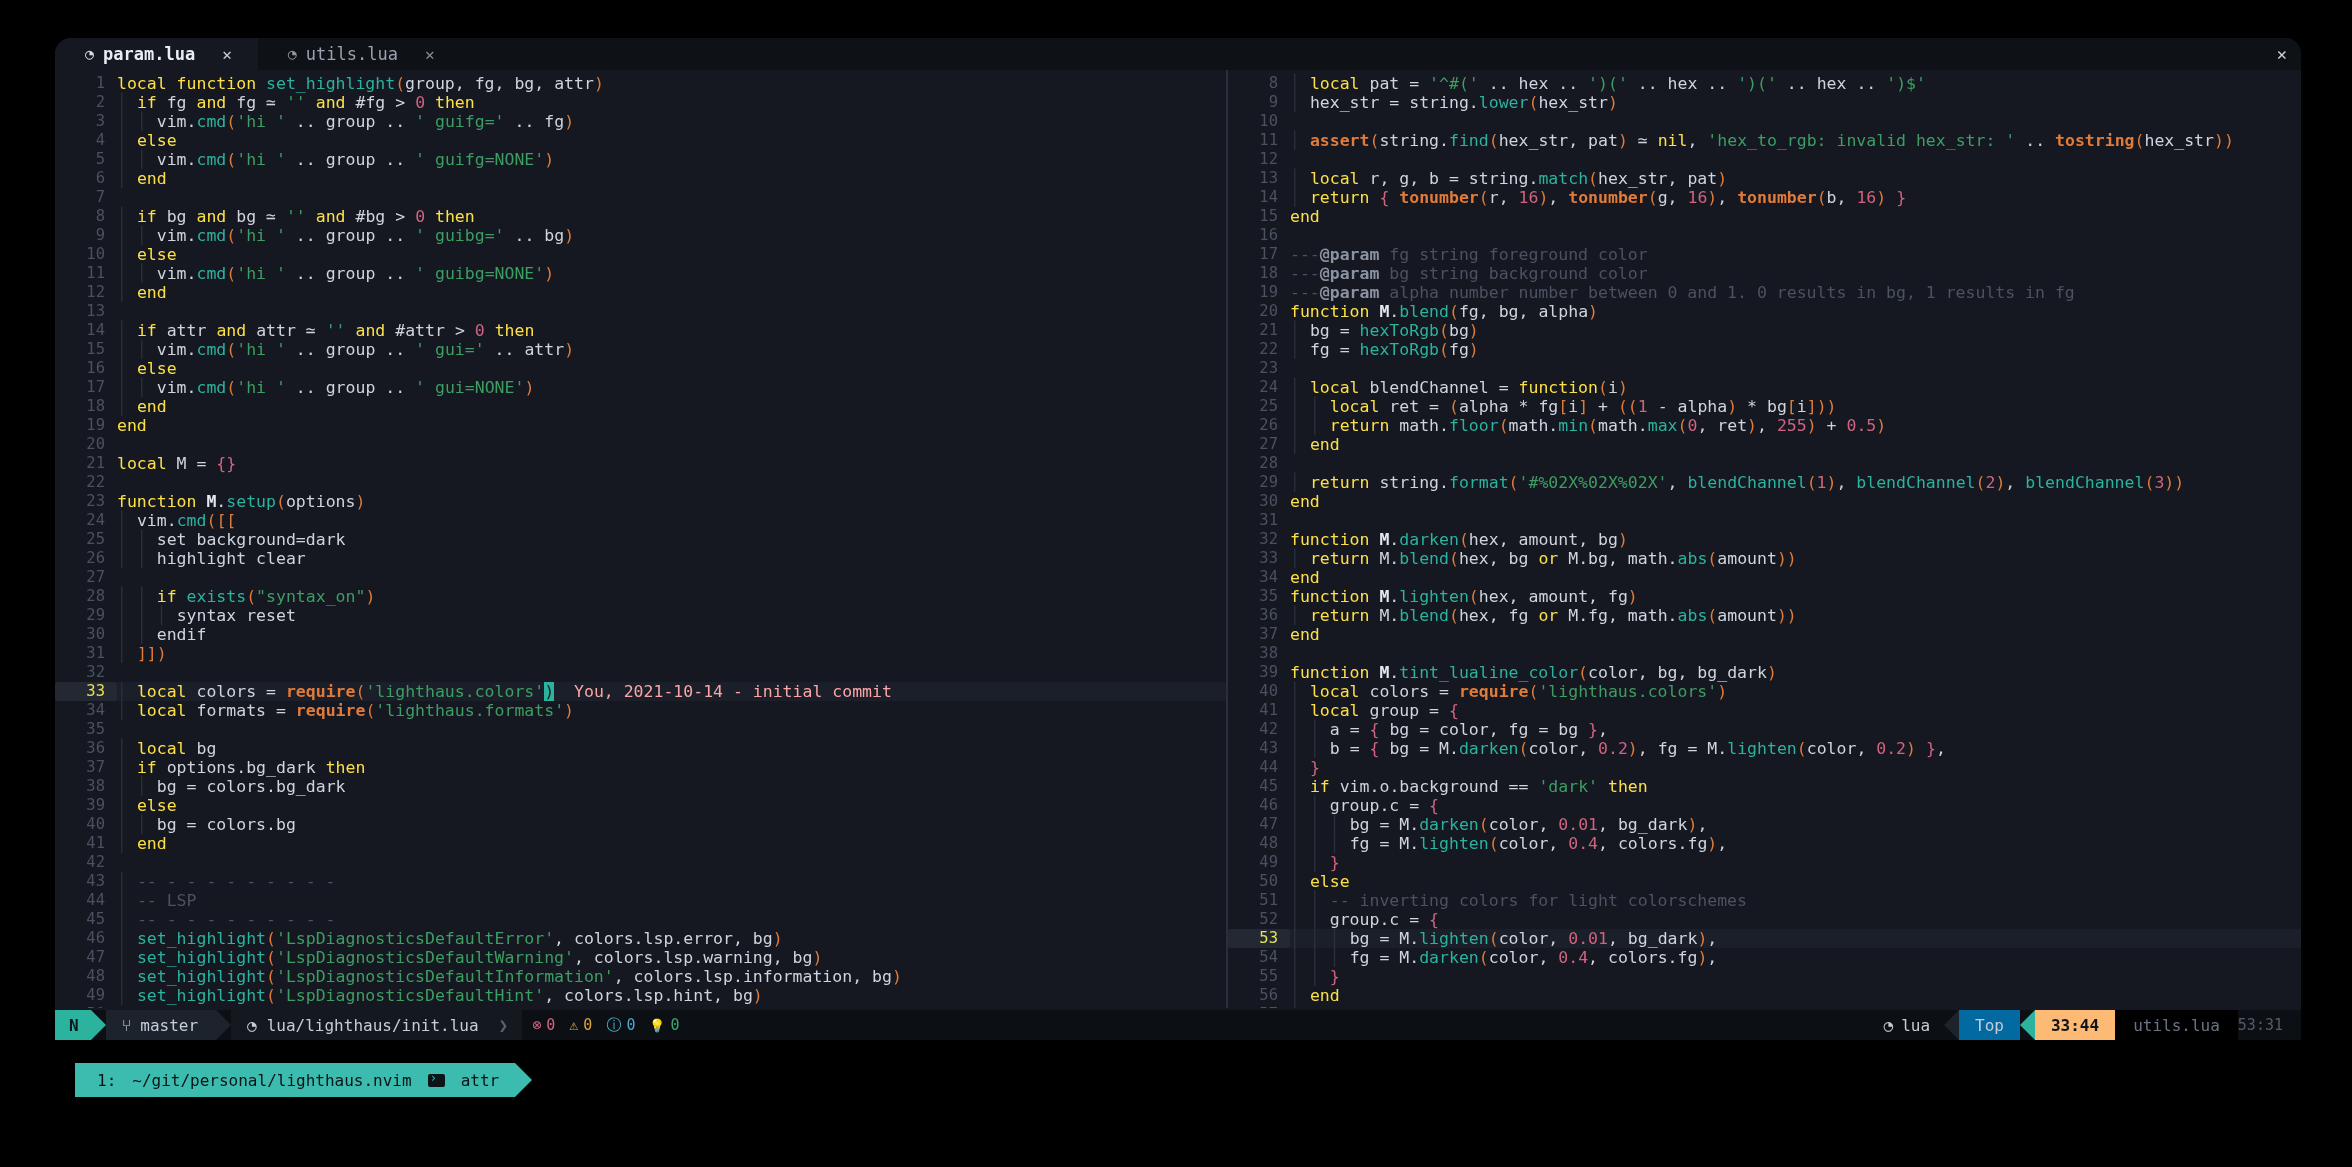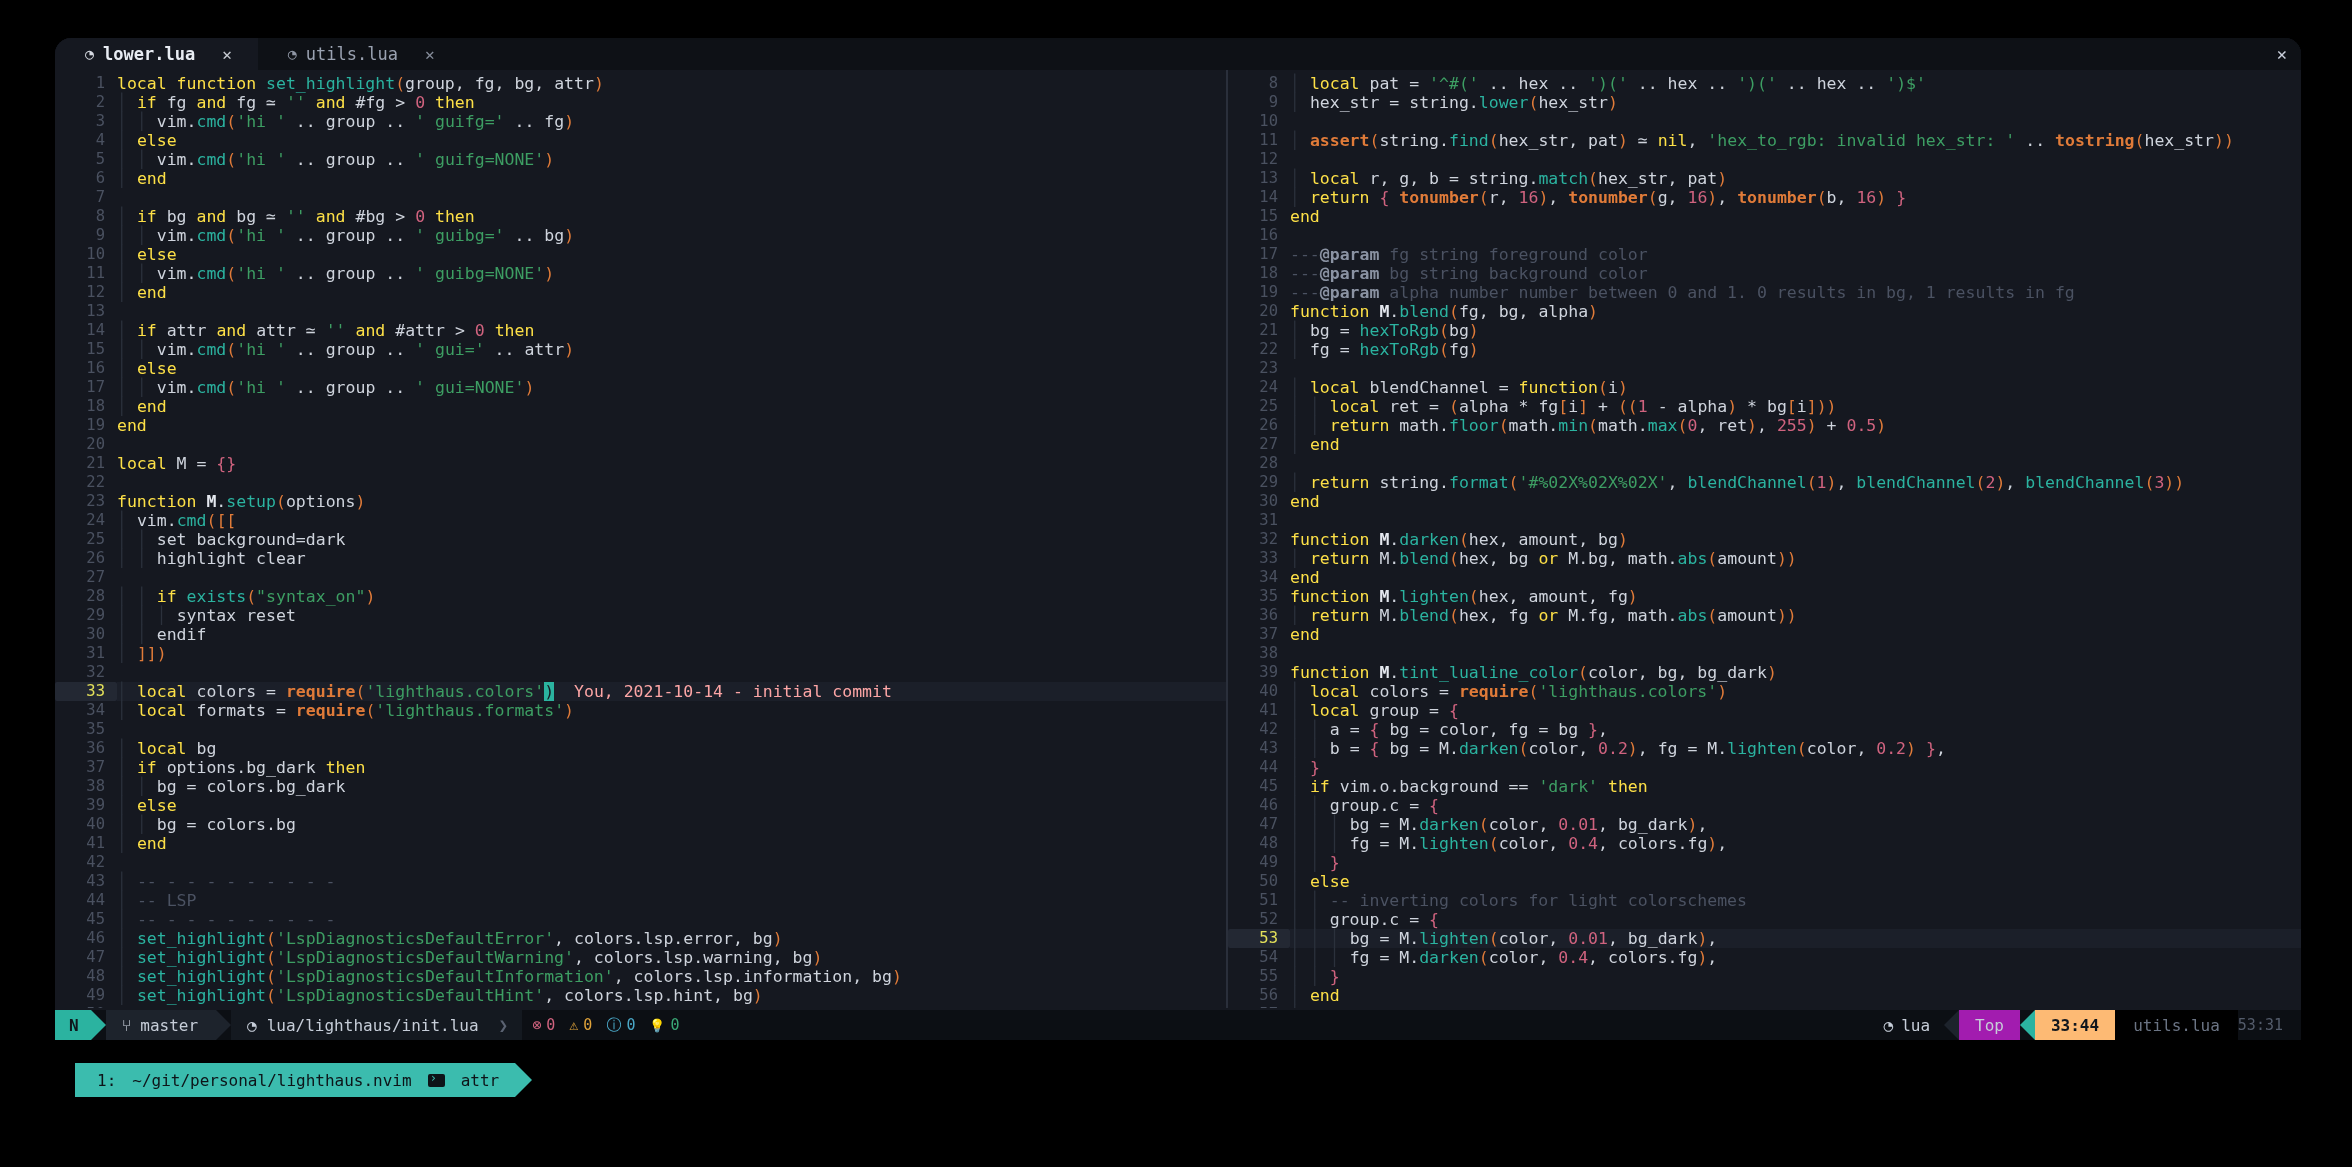--- a/index.html
+++ b/index.html
@@ -118,21 +118,21 @@
   .sl-file{background:#141920;color:#c6cdd8;padding:0 14px 0 16px;gap:10px;}
   .sl-diag{background:#0c0f14;padding:0 10px;display:flex;align-items:center;gap:14px;}
   .diag{display:flex;align-items:center;gap:5px;font-size:15px;}
   .sl-spacer{flex:1;background:#0c0f14;}
   .sl-right{display:flex;align-items:stretch;}
   .sl-ft{background:#0c0f14;color:#c6cdd8;padding:0 14px;gap:8px;}
   .sl-arrow-L-dark{
     width:0;height:0;border-right:15px solid #1d232c;
     border-top:15px solid transparent;border-bottom:15px solid transparent;
   }
-  .sl-pos{background:#a21caf;color:#c6cdd8;padding:0 16px;}
+  .sl-pos{background:#0369a1;color:#c6cdd8;padding:0 16px;}
   .sl-arrow-L-cy{
     width:0;height:0;border-right:15px solid #2bb3a0;
     border-top:15px solid transparent;border-bottom:15px solid transparent;
   }
   .sl-pct{background:#fdba74;color:#10161d;font-weight:bold;padding:0 16px;}
   .sl-inactive{
     color:#6b7484;background:#000;padding:0 18px;display:flex;align-items:center;
     font-size:16px;
   }
   .sl-inactive-pos{
@@ -169,21 +169,21 @@
 </head>
 <body>
 
 <div class="screen">
 
   <div class="term">
 
     <div class="tabline">
       <div class="tab active">
         <span class="clock">◔</span>
-        <span>lower.lua</span>
+        <span>param.lua</span>
         <span class="close">✕</span>
       </div>
       <div class="tab inactive">
         <span class="clock">◔</span>
         <span>utils.lua</span>
         <span class="close">✕</span>
       </div>
       <div class="tabfill">
         <span class="winclose">✕</span>
       </div>

